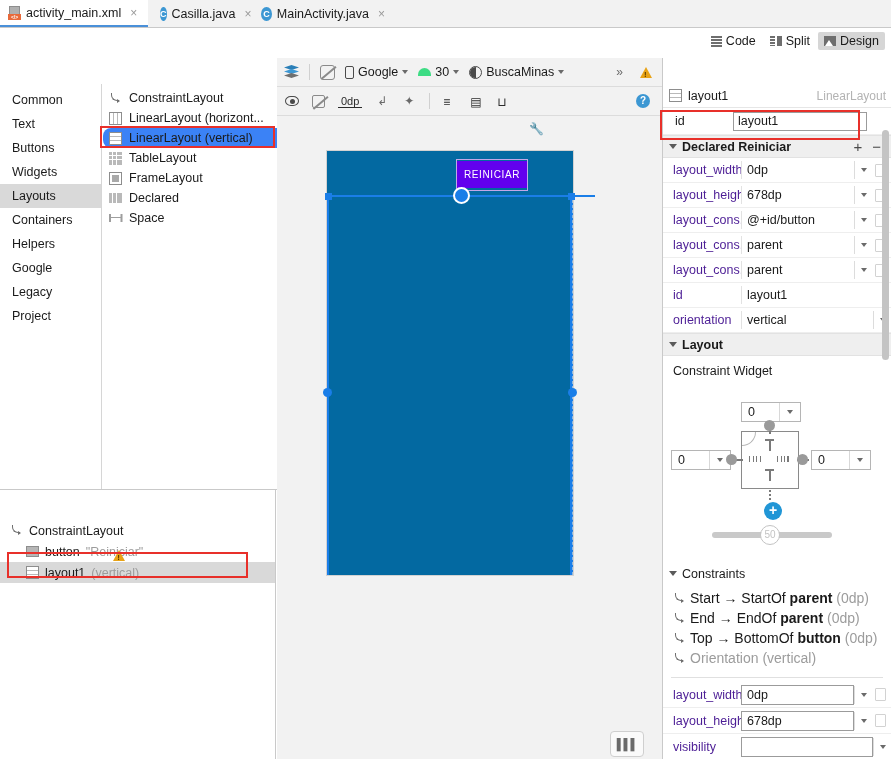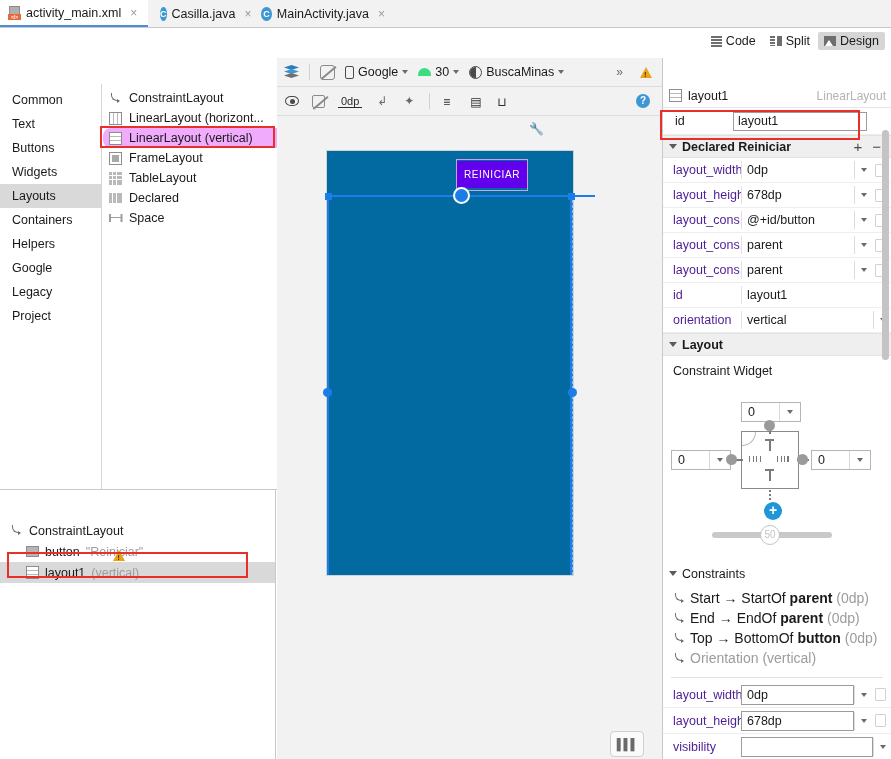--- a/index.html
+++ b/index.html
@@ -57,21 +57,21 @@
   .i-min::after{content:"";position:absolute;left:0;top:6px;width:12px;height:1.6px;background:#5a5a5a;}
 
   
   .palette{position:absolute;left:0;top:58px;width:302px;height:432px;background:#ffffff;border-right:1px solid #c2410c;border-bottom:1px solid #c9c9c9;box-sizing:border-box;}
   .palette-head{left:0;top:58px;width:276px;border-bottom:1px solid #c9c9c9;}
   .pal-cats{position:absolute;left:0;top:26px;width:102px;bottom:0;background:#ffffff;border-right:1px solid #d6d6d6;box-sizing:border-box;padding-top:4px;}
   .pal-cat{height:24px;line-height:24px;padding-left:12px;font-size:12.5px;color:#1a1a1a;}
   .pal-cat.sel{background:#d9d9d9;}
   .pal-items{position:absolute;left:103px;top:26px;right:0;bottom:0;background:#ffffff;padding-top:4px;}
   .pal-item{height:20px;display:flex;align-items:center;gap:7px;padding-left:6px;font-size:12.5px;color:#1a1a1a;white-space:nowrap;position:relative;}
-  .pal-item.hl{background:#f0abfc;border-radius:8px;}
+  .pal-item.hl{background:#3b82f6;border-radius:8px;}
   .pi-ic{width:13px;height:13px;flex:none;}
 
   .redbox{position:absolute;border:2.5px solid #e8302a;box-sizing:border-box;pointer-events:none;}
 
   
   .ctree{position:absolute;left:0;top:490px;width:276px;height:269px;background:#ffffff;border-right:1px solid #c9c9c9;box-sizing:border-box;}
   .ctree-head{left:0;top:490px;width:276px;border-bottom:1px solid #c9c9c9;}
   .ctree-body{position:absolute;left:0;top:26px;right:0;bottom:0;padding-top:4px;}
   .ct-row{height:21px;display:flex;align-items:center;gap:6px;font-size:12.5px;color:#1a1a1a;position:relative;}
   .ct-row.sel{background:#d9d9d9;}
@@ -265,26 +265,26 @@
       </div>
       <div class="pal-item">
         <span class="pi-ic ic-llh"></span>
         <span>LinearLayout (horizont...</span>
       </div>
       <div class="pal-item hl">
         <span class="pi-ic ic-ll"></span>
         <span>LinearLayout (vertical)</span>
       </div>
       <div class="pal-item">
+        <span class="pi-ic ic-tl"></span>
+        <span>TableLayout</span>
+      </div>
+      <div class="pal-item">
         <span class="pi-ic ic-fl"></span>
         <span>FrameLayout</span>
-      </div>
-      <div class="pal-item">
-        <span class="pi-ic ic-tl"></span>
-        <span>TableLayout</span>
       </div>
       <div class="pal-item">
         <span class="pi-ic ic-tr"></span>
         <span>Declared</span>
       </div>
       <div class="pal-item">
         <span class="pi-ic ic-sp"></span>
         <span>Space</span>
       </div>
     </div>

